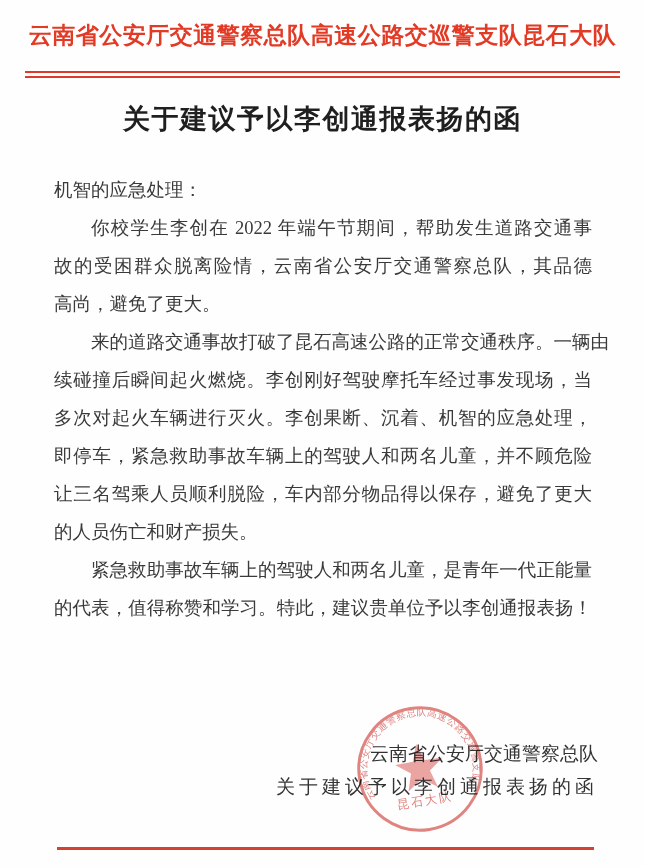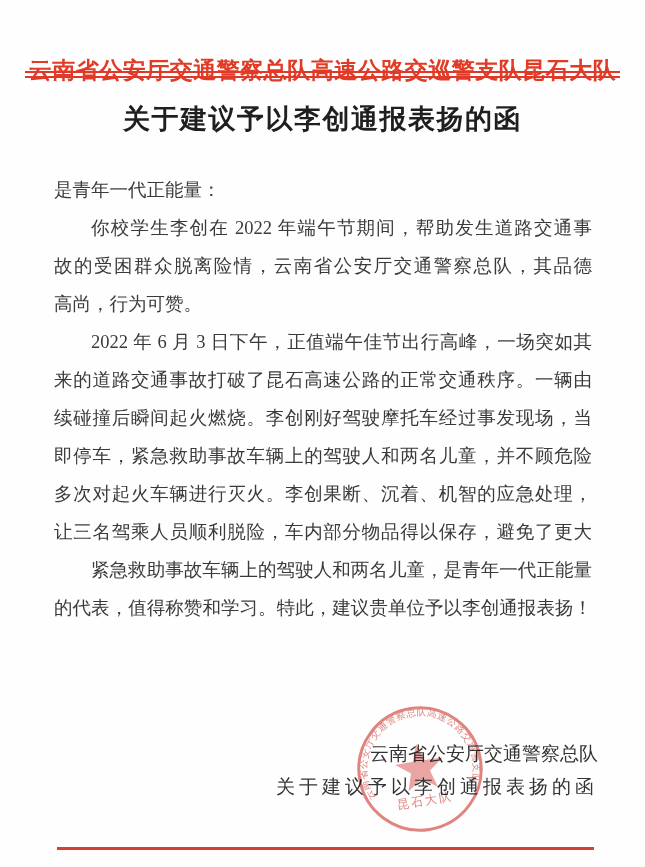--- a/index.html
+++ b/index.html
@@ -19,21 +19,20 @@
     position: absolute;
     top: 20px;
     left: 0;
     width: 100%;
     text-align: center;
     font-size: 23px;
     font-weight: 700;
     letter-spacing: 0.5px;
     color: #e23a25;
     font-family: "Liberation Serif", "DejaVu Serif", serif;
-    margin-top: 35px;
   }
   .double-rule {
     position: absolute;
     top: 71px;
     left: 25px;
     width: 595px;
     height: 3px;
     border-top: 2px solid #dd3a2b;
     border-bottom: 2px solid #dd3a2b;
   }
@@ -123,34 +122,34 @@
 
 <div class="page">
 
   <div class="letterhead">云南省公安厅交通警察总队高速公路交巡警支队昆石大队</div>
 
   <div class="double-rule"></div>
 
   <h1 class="doc-title">关于建议予以李创通报表扬的函</h1>
 
   <div class="body-block">
-    <div class="line last">是青年一代正能量：</div>
+    <div class="line last">机智的应急处理：</div>
     <div id="paragraphs">
         <div class="para indent">
           <div class="line">你校学生李创在 2022 年端午节期间，帮助发生道路交通事</div>
           <div class="line">故的受困群众脱离险情，云南省公安厅交通警察总队，其品德</div>
-          <div class="line last">高尚，行为可赞。</div>
+          <div class="line last">高尚，避免了更大。</div>
         </div>
         <div class="para indent">
-          <div class="line">2022 年 6 月 3 日下午，正值端午佳节出行高峰，一场突如其</div>
           <div class="line">来的道路交通事故打破了昆石高速公路的正常交通秩序。一辆由</div>
           <div class="line">续碰撞后瞬间起火燃烧。李创刚好驾驶摩托车经过事发现场，当</div>
+          <div class="line">多次对起火车辆进行灭火。李创果断、沉着、机智的应急处理，</div>
           <div class="line">即停车，紧急救助事故车辆上的驾驶人和两名儿童，并不顾危险</div>
-          <div class="line">多次对起火车辆进行灭火。李创果断、沉着、机智的应急处理，</div>
           <div class="line">让三名驾乘人员顺利脱险，车内部分物品得以保存，避免了更大</div>
+          <div class="line last">的人员伤亡和财产损失。</div>
         </div>
         <div class="para indent">
           <div class="line">紧急救助事故车辆上的驾驶人和两名儿童，是青年一代正能量</div>
           <div class="line">的代表，值得称赞和学习。特此，建议贵单位予以李创通报表扬！</div>
         </div>
       </div>
   </div>
 
   <div class="signature">
     <div>云南省公安厅交通警察总队</div>

